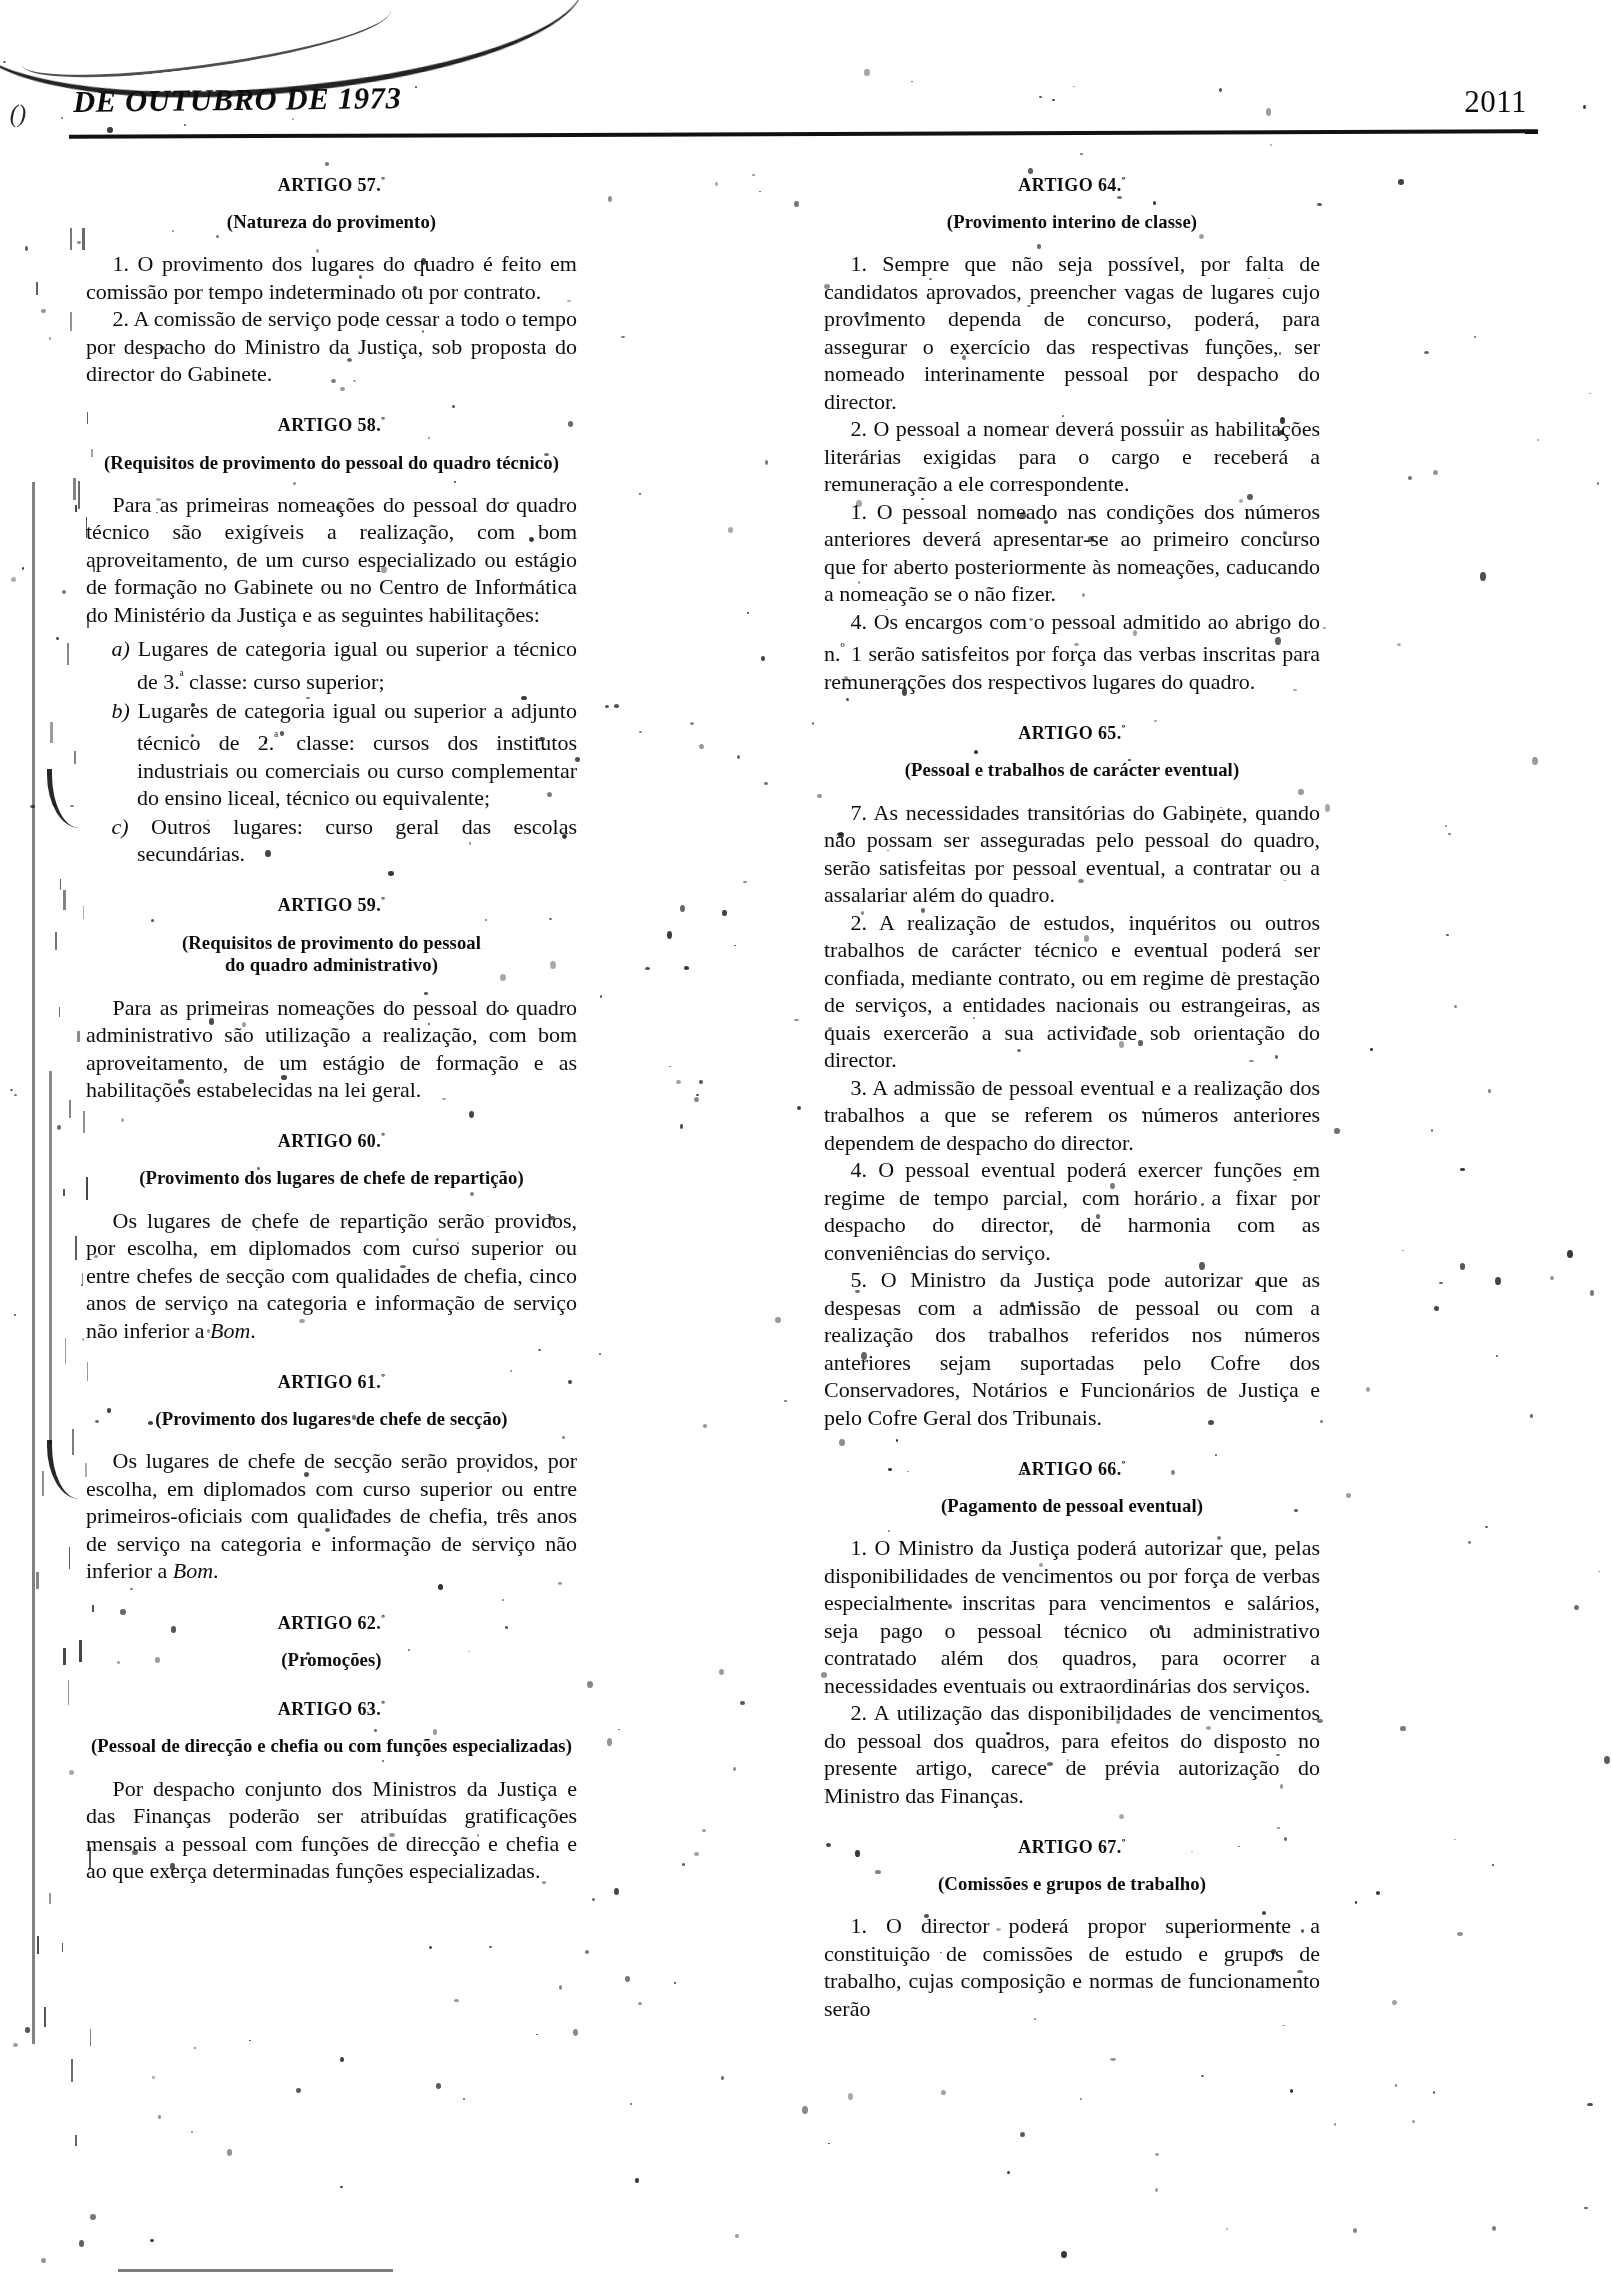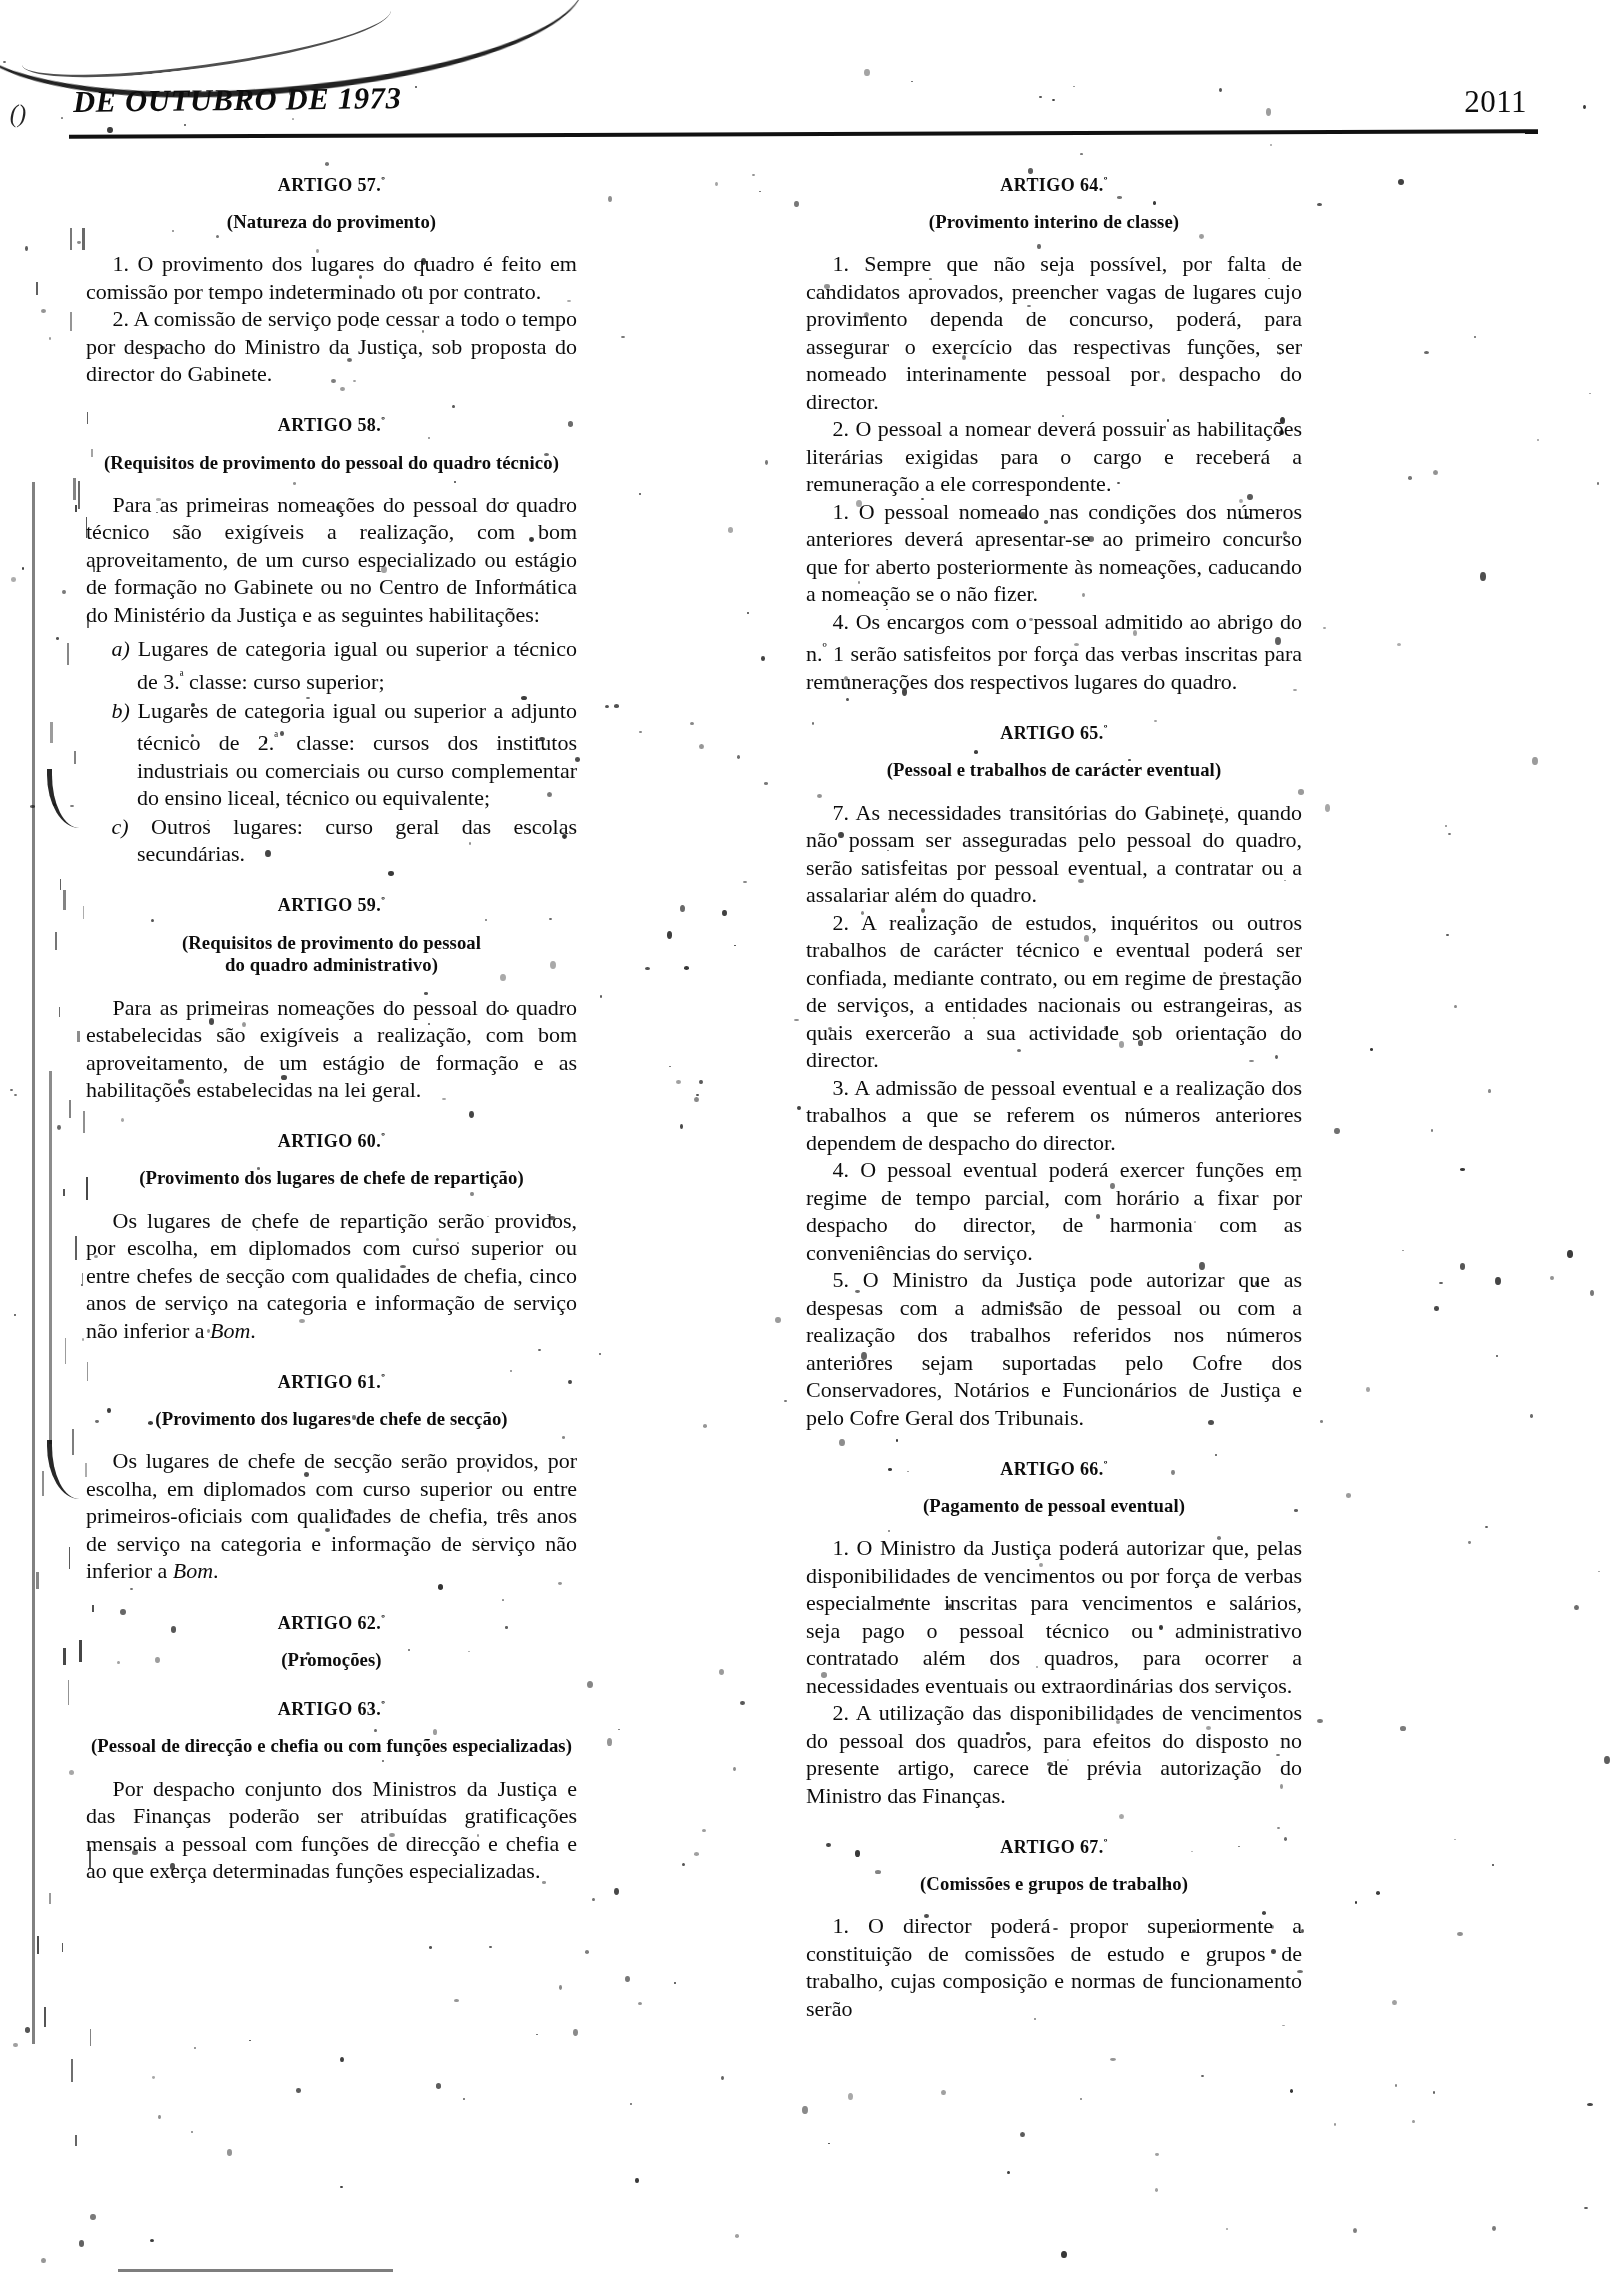--- a/index.html
+++ b/index.html
@@ -61,21 +61,21 @@
   
   #cols{position:absolute;left:0;top:147px;width:1612px;}
   .col{
     position:absolute;top:0;width:491px;
     font-size:22px;line-height:27.5px;
     text-align:justify;
     text-justify:inter-word;
     hyphens:manual;
   }
   #col-left{left:86px;}
-  #col-right{left:806px;width:496px;}
+  #col-right{left:824px;width:496px;}
 
   
   #col-left{overflow:visible;}
 
   h3.art{
     margin:22.6px 0 0 0;text-align:center;font-weight:700;
     font-size:18px;letter-spacing:0.4px;line-height:21.6px;
     font-variant:small-caps;text-transform:none;
   }
   h4.sub{
@@ -121,21 +121,21 @@
         <h3 class="art">ARTIGO 58.<span class="sup">º</span></h3>
         <h4 class="sub">(Requisitos de provimento do pessoal do quadro técnico)</h4>
         <p class="body">Para as primeiras nomeações do pessoal do quadro técnico são exigíveis a realização, com bom aproveitamento, de um curso especializado ou estágio de formação no Gabinete ou no Centro de Informática do Ministério da Justiça e as seguintes habilitações:</p>
         <ol class="alpha">
           <li><i>a)</i> Lugares de categoria igual ou superior a técnico de 3.<span class="sup">ª</span> classe: curso superior;</li>
           <li><i>b)</i> Lugares de categoria igual ou superior a adjunto técnico de 2.<span class="sup">ª</span> classe: cursos dos institutos industriais ou comerciais ou curso complementar do ensino liceal, técnico ou equivalente;</li>
           <li><i>c)</i> Outros lugares: curso geral das escolas secundárias.</li>
         </ol>
         <h3 class="art">ARTIGO 59.<span class="sup">º</span></h3>
         <h4 class="sub">(Requisitos de provimento do pessoal<br>do quadro administrativo)</h4>
-        <p class="body">Para as primeiras nomeações do pessoal do quadro estabelecidas são exigíveis a realização, com bom aproveitamento, de um estágio de formação e as habilitações estabelecidas na lei geral.</p>
+        <p class="body">Para as primeiras nomeações do pessoal do quadro administrativo são utilização a realização, com bom aproveitamento, de um estágio de formação e as habilitações estabelecidas na lei geral.</p>
         <h3 class="art">ARTIGO 60.<span class="sup">º</span></h3>
         <h4 class="sub">(Provimento dos lugares de chefe de repartição)</h4>
         <p class="body">Os lugares de chefe de repartição serão providos, por escolha, em diplomados com curso superior ou entre chefes de secção com qualidades de chefia, cinco anos de serviço na categoria e informação de serviço não inferior a <span class="it">Bom</span>.</p>
         <h3 class="art">ARTIGO 61.<span class="sup">º</span></h3>
         <h4 class="sub">(Provimento dos lugares de chefe de secção)</h4>
         <p class="body">Os lugares de chefe de secção serão providos, por escolha, em diplomados com curso superior ou entre primeiros-oficiais com qualidades de chefia, três anos de serviço na categoria e informação de serviço não inferior a <span class="it">Bom</span>.</p>
         <h3 class="art">ARTIGO 62.<span class="sup">º</span></h3>
         <h4 class="sub">(Promoções)</h4>
         <h3 class="art">ARTIGO 63.<span class="sup">º</span></h3>
         <h4 class="sub">(Pessoal de direcção e chefia ou com funções especializadas)</h4>

